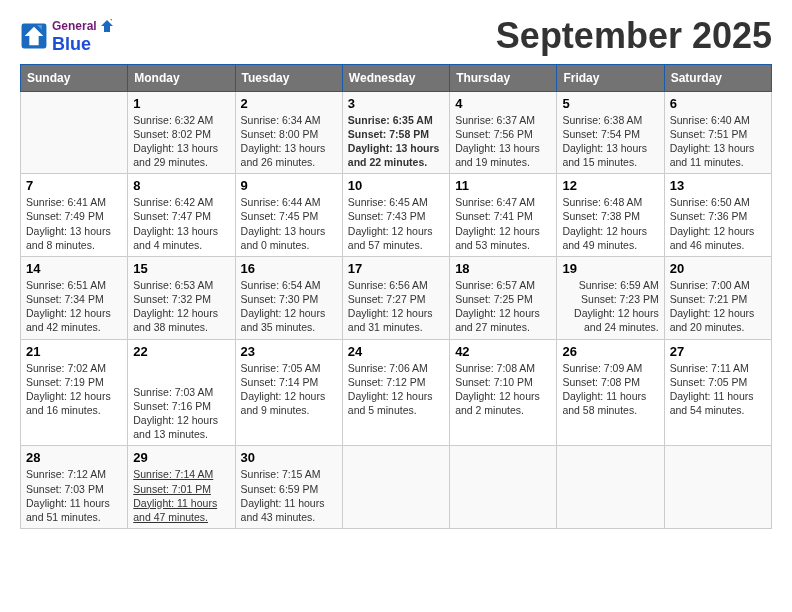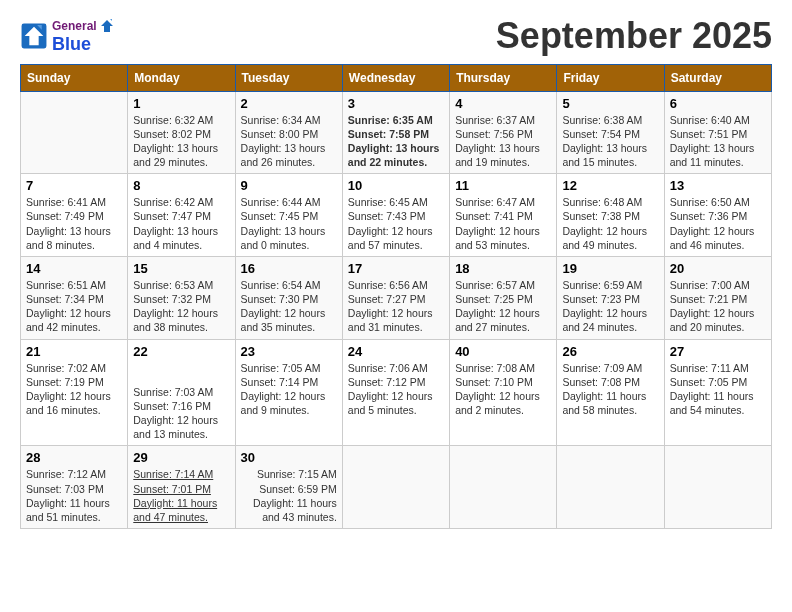--- a/index.html
+++ b/index.html
@@ -39,21 +39,21 @@
       color: #555;
       margin-top: 2px;
     }
     table {
       width: 100%;
       border-collapse: collapse;
       margin-top: 8px;
       font-size: 11px;
     }
     thead tr th {
-      background-color: #a16207;
+      background-color: #737373;
       color: #fff;
       text-align: left;
       padding: 6px 6px;
       font-size: 12px;
       font-weight: bold;
       border: 1px solid #1a5aaa;
     }
     tbody tr td {
       border: 1px solid #ccc;
       vertical-align: top;
@@ -242,21 +242,21 @@
         </td>
         <td>
           <span class="day-number">18</span>
           <div class="day-info" style="white-space: pre-line;">Sunrise: 6:57 AM
 Sunset: 7:25 PM
 Daylight: 12 hours
 and 27 minutes.</div>
         </td>
         <td>
           <span class="day-number">19</span>
-          <div class="day-info" style="white-space: pre-line;">Sunrise: 6:59 AM
+          <div class="day-info" style="white-space: pre-line; text-align: right;">Sunrise: 6:59 AM
 Sunset: 7:23 PM
 Daylight: 12 hours
 and 24 minutes.</div>
         </td>
         <td>
           <span class="day-number">20</span>
           <div class="day-info" style="white-space: pre-line;">Sunrise: 7:00 AM
 Sunset: 7:21 PM
 Daylight: 12 hours
 and 20 minutes.</div>
@@ -285,21 +285,21 @@
 and 9 minutes.</div>
         </td>
         <td>
           <span class="day-number">24</span>
           <div class="day-info" style="white-space: pre-line;">Sunrise: 7:06 AM
 Sunset: 7:12 PM
 Daylight: 12 hours
 and 5 minutes.</div>
         </td>
         <td>
-          <span class="day-number">40</span>
+          <span class="day-number">42</span>
           <div class="day-info" style="white-space: pre-line;">Sunrise: 7:08 AM
 Sunset: 7:10 PM
 Daylight: 12 hours
 and 2 minutes.</div>
         </td>
         <td>
           <span class="day-number">26</span>
           <div class="day-info" style="white-space: pre-line;">Sunrise: 7:09 AM
 Sunset: 7:08 PM
 Daylight: 11 hours
@@ -323,21 +323,21 @@
         </td>
         <td>
           <span class="day-number">29</span>
           <div class="day-info" style="white-space: pre-line; text-decoration: underline;">Sunrise: 7:14 AM
 Sunset: 7:01 PM
 Daylight: 11 hours
 and 47 minutes.</div>
         </td>
         <td>
           <span class="day-number">30</span>
-          <div class="day-info" style="white-space: pre-line; text-align: right;">Sunrise: 7:15 AM
+          <div class="day-info" style="white-space: pre-line;">Sunrise: 7:15 AM
 Sunset: 6:59 PM
 Daylight: 11 hours
 and 43 minutes.</div>
         </td>
         <td class="empty-cell"></td>
         <td class="empty-cell"></td>
         <td class="empty-cell"></td>
         <td class="empty-cell"></td>
       </tr>
     </tbody>

